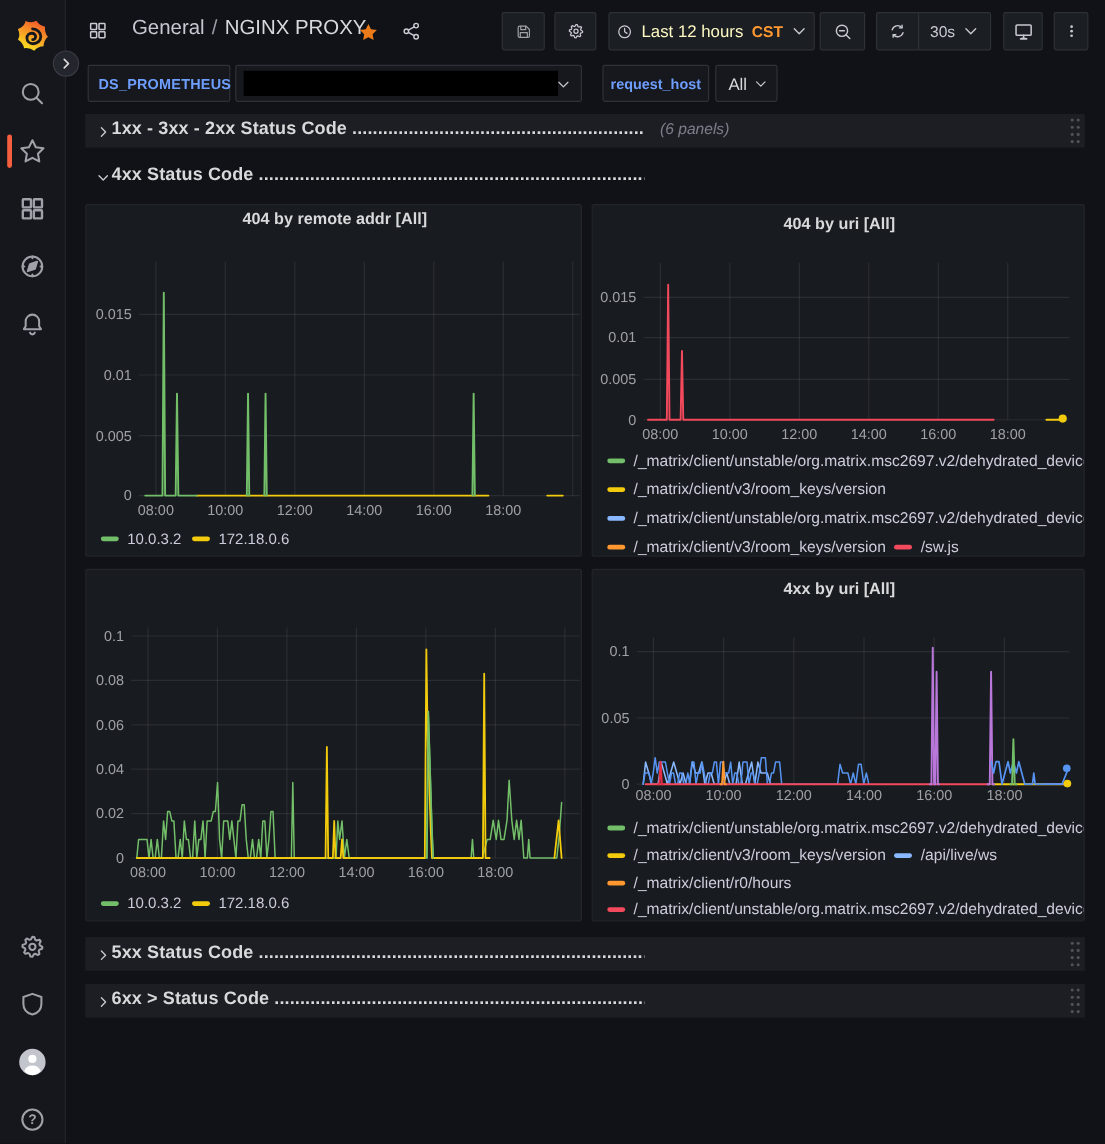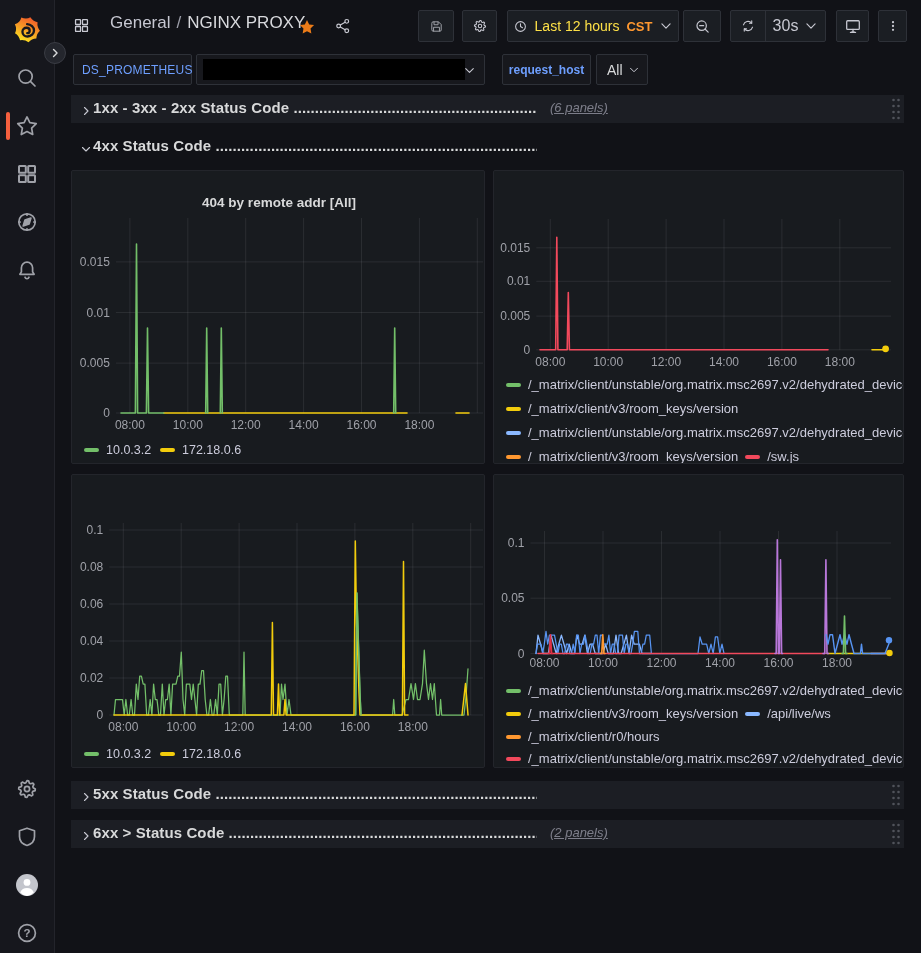--- a/index.html
+++ b/index.html
@@ -1,18 +1,18 @@
 <!DOCTYPE html>
 <html><head><meta charset="utf-8"><style>
 * { margin:0; padding:0; box-sizing:border-box; }
 body { width:921px; height:953px; background:#111217;
   font-family:"Liberation Sans", sans-serif; overflow:hidden; position:relative; }
 .row-title { font-size:15px; font-weight:700; color:#d8d9da; white-space:nowrap;
   overflow:hidden; letter-spacing:0.1px; }
-.pcount { font-size:13px; font-style:italic; color:rgba(204,204,220,0.55); white-space:nowrap;text-decoration:underline; }
+.pcount { font-size:13px; font-style:italic; color:rgba(204,204,220,0.55); white-space:nowrap; }
 </style></head><body>
 <div style="position:absolute;left:0px;top:0px;width:55px;height:953px;background:#16171d;border-right:1px solid #23242b;">
     <div style="position:absolute;left:13px;top:15px;width:28px;height:28px;"><svg width="28" height="28" viewBox="0 0 24 24" style="">
         <defs>
           <linearGradient id="glg" x1="0.15" y1="1" x2="0.6" y2="0">
             <stop offset="0" stop-color="#fcee1f"></stop>
             <stop offset="1" stop-color="#f15b2a"></stop>
           </linearGradient>
         </defs>
         <path fill="url(#glg)" d="M7.15 2.15Q11.33 4.04 14.88 2.03L14.88 2.03Q17.04 5.49 21.04 6.23L21.04 6.23Q20.48 10.26 23.07 13.40L23.07 13.40Q20.04 16.13 20.01 20.20L20.01 20.20Q15.94 20.34 13.30 23.44L13.30 23.44Q10.09 20.94 6.07 21.61L6.07 21.61Q5.22 17.63 1.71 15.56L1.71 15.56Q3.62 11.97 1.62 7.84L1.62 7.84Q6.04 6.60 7.15 2.15Z"></path>
@@ -117,21 +117,21 @@
     </svg>
   </div>
 <div style="position:absolute;left:507px;top:10px;width:172px;height:32px;background:#1b1e23;border:1px solid #2e3138;border-radius:2px;display:flex;align-items:center;justify-content:center;">
     <div style="display:flex;align-items:center;gap:7px;">
       <svg width="15" height="15" viewBox="0 0 24 24" style="">
         <g fill="none" stroke="#c7c8d1" stroke-width="1.7" stroke-linecap="round" stroke-linejoin="round">
           <circle cx="12" cy="12" r="7.8"></circle>
           <path d="M12 7.6V12l3.2 2.1"></path>
         </g>
       </svg>
-      <span style="font-size:14px;color:#fde047;">Last 12 hours</span>
+      <span style="font-size:14px;color:#fef9c3;">Last 12 hours</span>
       <span style="font-size:13px;font-weight:700;color:#ff9830;">CST</span>
       <svg width="14" height="14" viewBox="0 0 24 24" style="">
         <path d="M5 8.5l7 7 7-7" fill="none" stroke="#c7c8d1" stroke-width="2" stroke-linecap="round" stroke-linejoin="round"></path>
       </svg>
     </div>
   </div>
 <div style="position:absolute;left:683px;top:10px;width:38px;height:32px;background:#1b1e23;border:1px solid #2e3138;border-radius:2px;display:flex;align-items:center;justify-content:center;">
     <svg width="17" height="17" viewBox="0 0 24 24" style="">
       <g fill="none" stroke="#c7c8d1" stroke-width="1.7" stroke-linecap="round" stroke-linejoin="round">
         <circle cx="10.8" cy="10.8" r="6.6"></circle>
@@ -146,21 +146,21 @@
         <svg width="16" height="16" viewBox="0 0 24 24" style="">
           <g fill="none" stroke="#c7c8d1" stroke-width="1.7" stroke-linecap="round" stroke-linejoin="round">
             <path d="M5.2 10.2a7 7 0 0 1 12.1-2.6"></path>
             <path d="M18.8 13.8a7 7 0 0 1-12.1 2.6"></path>
             <path d="M17.6 4.4v3.4h-3.4"></path>
             <path d="M6.4 19.6v-3.4h3.4"></path>
           </g>
         </svg>
       </div>
       <div style="flex:1;display:flex;align-items:center;justify-content:center;gap:6px;height:100%;border-left:1px solid #2e3138;">
-        <span style="font-size:16px;color:#c7c8d1;">30s</span>
+        <span style="font-size:13px;color:#c7c8d1;">30s</span>
         <svg width="14" height="14" viewBox="0 0 24 24" style="">
           <path d="M5 8.5l7 7 7-7" fill="none" stroke="#c7c8d1" stroke-width="2" stroke-linecap="round" stroke-linejoin="round"></path>
         </svg>
       </div>
     </div>
   </div>
 <div style="position:absolute;left:836px;top:10px;width:33px;height:32px;background:#1b1e23;border:1px solid #2e3138;border-radius:2px;display:flex;align-items:center;justify-content:center;">
     <svg width="18" height="18" viewBox="0 0 24 24" style="">
       <g fill="none" stroke="#c7c8d1" stroke-width="1.7" stroke-linecap="round" stroke-linejoin="round">
         <rect x="3.6" y="5" width="16.8" height="11.6" rx="1.2"></rect>
@@ -172,21 +172,21 @@
 <div style="position:absolute;left:878px;top:10px;width:29px;height:32px;background:#1b1e23;border:1px solid #2e3138;border-radius:2px;display:flex;align-items:center;justify-content:center;">
     <svg width="16" height="16" viewBox="0 0 24 24" style="">
       <g fill="#c7c8d1">
         <circle cx="12" cy="6.3" r="1.7"></circle>
         <circle cx="12" cy="12" r="1.7"></circle>
         <circle cx="12" cy="17.7" r="1.7"></circle>
       </g>
     </svg>
   </div>
 <div style="position:absolute;left:73px;top:54px;width:119px;height:31px;background:#17181d;border:1px solid #2e3138;border-radius:2px;display:flex;align-items:center;padding-left:8px;">
-    <span style="font-size:12px;font-weight:400;color:#6e9fff;letter-spacing:0.2px;">DS_PROMETHEUS</span>
+    <span style="font-size:12px;font-weight:700;color:#6e9fff;letter-spacing:0.2px;">DS_PROMETHEUS</span>
   </div>
 <div style="position:absolute;left:196px;top:54px;width:289px;height:31px;background:#17181d;border:1px solid #2e3138;border-radius:2px;">
     <div style="position:absolute;left:6px;top:4px;width:262px;height:21px;background:#000;"></div>
     <div style="position:absolute;left:262px;top:2px;width:20px;height:26px;display:flex;align-items:center;justify-content:center;">
       <svg width="13" height="13" viewBox="0 0 24 24" style="">
         <path d="M5 8.5l7 7 7-7" fill="none" stroke="#c7c8d1" stroke-width="2" stroke-linecap="round" stroke-linejoin="round"></path>
       </svg>
     </div>
   </div>
 <div style="position:absolute;left:502px;top:54px;width:89px;height:31px;background:#17181d;border:1px solid #2e3138;border-radius:2px;display:flex;align-items:center;justify-content:center;">
@@ -235,34 +235,33 @@
         <circle cx="7.5" cy="9" r="1.3" fill="#50525a"></circle>
         <circle cx="7.5" cy="15" r="1.3" fill="#50525a"></circle>
         <circle cx="7.5" cy="21" r="1.3" fill="#50525a"></circle>
       </svg></div>
   </div>
 <div style="position:absolute;left:71px;top:820px;width:833px;height:28px;background:#1c1e24;">
     <div style="position:absolute;left:9px;top:8px;width:12px;height:12px;"><svg width="12" height="12" viewBox="0 0 24 24" style="">
         <path d="M9 5l7 7-7 7" fill="none" stroke="#c9cad3" stroke-width="2.2" stroke-linecap="round" stroke-linejoin="round"></path>
       </svg></div>
     <div class="row-title" style="position:absolute;left:22px;top:4px;width:444px;height:20px;">6xx &gt; Status Code ....................................................................................................................................................................................................................................................................</div>
-    <div class="pcount" style="position:absolute;left:479px;top:5px;width:200px;height:18px;">(2 panels)</div>
     <div style="position:absolute;left:820px;top:2px;width:10px;height:24px;"><svg width="10" height="24" viewBox="0 0 10 24" style="">
         <circle cx="2.5" cy="3" r="1.3" fill="#50525a"></circle>
         <circle cx="2.5" cy="9" r="1.3" fill="#50525a"></circle>
         <circle cx="2.5" cy="15" r="1.3" fill="#50525a"></circle>
         <circle cx="2.5" cy="21" r="1.3" fill="#50525a"></circle>
         <circle cx="7.5" cy="3" r="1.3" fill="#50525a"></circle>
         <circle cx="7.5" cy="9" r="1.3" fill="#50525a"></circle>
         <circle cx="7.5" cy="15" r="1.3" fill="#50525a"></circle>
         <circle cx="7.5" cy="21" r="1.3" fill="#50525a"></circle>
       </svg></div>
   </div>
 <div style="position:absolute;left:71px;top:170px;width:414px;height:294px;background:#181b1f;border:1px solid #23252b;border-radius:2px;overflow:hidden;">
-    <div style="position:absolute;left:0px;top:24px;width:414px;height:20px;text-align:center;font-size:13.5px;font-weight:700;color:#d8d9da;">404 by remote addr [All]</div>
+    <div style="position:absolute;left:0px;top:4px;width:414px;height:20px;text-align:center;font-size:13.5px;font-weight:700;color:#d8d9da;">404 by remote addr [All]</div>
     <div style="position:absolute;left:0px;top:0px;width:414px;height:294px;"><svg width="414" height="294" viewBox="0 0 414 294" style="">
         <line x1="43.9" y1="90.9" x2="411" y2="90.9" stroke="rgba(204,204,220,0.10)" stroke-width="1"></line>
         <line x1="43.9" y1="141.5" x2="411" y2="141.5" stroke="rgba(204,204,220,0.10)" stroke-width="1"></line>
         <line x1="43.9" y1="192.1" x2="411" y2="192.1" stroke="rgba(204,204,220,0.10)" stroke-width="1"></line>
         <line x1="43.9" y1="242" x2="411" y2="242" stroke="rgba(204,204,220,0.10)" stroke-width="1"></line>
         <line x1="57.9" y1="47" x2="57.9" y2="242.0" stroke="rgba(204,204,220,0.10)" stroke-width="1"></line>
         <line x1="115.8" y1="47" x2="115.8" y2="242.0" stroke="rgba(204,204,220,0.10)" stroke-width="1"></line>
         <line x1="173.7" y1="47" x2="173.7" y2="242.0" stroke="rgba(204,204,220,0.10)" stroke-width="1"></line>
         <line x1="231.6" y1="47" x2="231.6" y2="242.0" stroke="rgba(204,204,220,0.10)" stroke-width="1"></line>
         <line x1="289.5" y1="47" x2="289.5" y2="242.0" stroke="rgba(204,204,220,0.10)" stroke-width="1"></line>
@@ -283,20 +282,21 @@
         <polyline points="384.0,242.0 397.0,242.0" fill="none" stroke="#f2cc0c" stroke-width="1.6" stroke-linejoin="round" stroke-linecap="round"></polyline>
         <polyline points="49.0,242.0 63.4,242.0 64.5,73.0 65.6,242.0 74.4,242.0 75.5,157.0 76.6,242.0 91.8,242.0" fill="none" stroke="#73bf69" stroke-width="1.6" stroke-linejoin="round" stroke-linecap="round"></polyline>
         <polyline points="133.7,242.0 134.7,157.0 135.7,242.0" fill="none" stroke="#73bf69" stroke-width="1.6" stroke-linejoin="round" stroke-linecap="round"></polyline>
         <polyline points="148.3,242.0 149.3,157.0 150.3,242.0" fill="none" stroke="#73bf69" stroke-width="1.6" stroke-linejoin="round" stroke-linecap="round"></polyline>
         <polyline points="321.7,242.0 322.7,157.0 323.7,242.0" fill="none" stroke="#73bf69" stroke-width="1.6" stroke-linejoin="round" stroke-linecap="round"></polyline>
       </svg></div>
     <div style="position:absolute;left:12px;top:269px;width:920px;height:18px;overflow:hidden;white-space:nowrap;"><span style="display:inline-block;width:15px;height:4px;border-radius:2px;background:#73bf69;margin-right:7px;vertical-align:middle;"></span><span style="font-size:12.5px;color:#ccccdc;vertical-align:middle;margin-right:16px;white-space:nowrap;">10.0.3.2</span></div>
     <div style="position:absolute;left:88px;top:269px;width:920px;height:18px;overflow:hidden;white-space:nowrap;"><span style="display:inline-block;width:15px;height:4px;border-radius:2px;background:#f2cc0c;margin-right:7px;vertical-align:middle;"></span><span style="font-size:12.5px;color:#ccccdc;vertical-align:middle;margin-right:16px;white-space:nowrap;">172.18.0.6</span></div>
   </div>
 <div style="position:absolute;left:493px;top:170px;width:411px;height:294px;background:#181b1f;border:1px solid #23252b;border-radius:2px;overflow:hidden;">
+    <div style="position:absolute;left:0px;top:8px;width:411px;height:20px;text-align:center;font-size:13.5px;font-weight:700;color:#d8d9da;">404 by uri [All]</div>
     <div style="position:absolute;left:0px;top:0px;width:411px;height:294px;"><svg width="411" height="294" viewBox="0 0 411 294" style="">
         <line x1="42.3" y1="76.8" x2="397" y2="76.8" stroke="rgba(204,204,220,0.10)" stroke-width="1"></line>
         <line x1="42.3" y1="110.3" x2="397" y2="110.3" stroke="rgba(204,204,220,0.10)" stroke-width="1"></line>
         <line x1="42.3" y1="145.1" x2="397" y2="145.1" stroke="rgba(204,204,220,0.10)" stroke-width="1"></line>
         <line x1="42.3" y1="178.8" x2="397" y2="178.8" stroke="rgba(204,204,220,0.10)" stroke-width="1"></line>
         <line x1="56.3" y1="48" x2="56.3" y2="178.8" stroke="rgba(204,204,220,0.10)" stroke-width="1"></line>
         <line x1="114.2" y1="48" x2="114.2" y2="178.8" stroke="rgba(204,204,220,0.10)" stroke-width="1"></line>
         <line x1="172.1" y1="48" x2="172.1" y2="178.8" stroke="rgba(204,204,220,0.10)" stroke-width="1"></line>
         <line x1="230.0" y1="48" x2="230.0" y2="178.8" stroke="rgba(204,204,220,0.10)" stroke-width="1"></line>
         <line x1="287.9" y1="48" x2="287.9" y2="178.8" stroke="rgba(204,204,220,0.10)" stroke-width="1"></line>
@@ -350,20 +350,21 @@
         <text x="398.7" y="256" text-anchor="middle" font-size="12" fill="#9fa1a8" font-family="Liberation Sans, sans-serif"></text>
         <polyline points="42.0,240.0 43.5,224.5 45.2,224.5 47.0,224.5 48.7,224.5 50.5,224.5 52.2,240.0 53.9,224.5 55.6,240.0 57.3,240.0 59.1,224.5 60.8,240.0 62.5,240.0 64.3,209.1 66.0,224.5 67.7,201.2 69.4,201.2 71.2,209.1 72.9,209.1 74.7,240.0 76.4,240.0 78.2,224.5 79.9,240.0 81.6,209.1 83.3,224.5 85.0,224.5 86.8,240.0 88.5,240.0 90.3,209.1 92.0,240.0 93.7,224.5 95.4,224.5 97.2,209.1 98.9,240.0 100.6,209.1 102.3,209.1 104.0,209.1 105.8,201.2 107.5,201.2 109.3,177.1 111.0,224.5 112.7,240.0 114.4,209.1 116.1,209.1 117.8,209.1 119.5,224.5 121.2,209.1 122.9,224.5 124.6,240.0 126.3,209.1 128.0,209.1 129.7,195.6 131.5,195.6 133.2,224.5 134.9,240.0 136.6,240.0 138.4,224.5 140.1,240.0 141.8,240.0 143.6,224.5 145.3,240.0 147.0,209.1 148.7,209.1 150.4,240.0 152.1,224.5 153.8,201.2 155.5,201.2 157.3,240.0 159.0,240.0 161.0,240.0 170.8,240.0 172.0,177.1 173.2,240.0 198.0,240.0 208.0,240.0 209.5,209.1 211.0,224.5 213.0,209.1 215.0,240.0 217.0,224.5 219.0,240.0 240.0,240.0 283.5,240.0 284.9,117.9 286.4,166.0 288.0,217.8 289.0,240.0 318.0,240.0 320.6,240.0 321.7,224.5 322.8,240.0 326.0,240.0 330.0,240.0 334.0,224.5 336.5,224.5 339.0,208.6 341.5,224.5 343.4,208.6 345.5,224.5 348.0,224.5 350.5,208.6 352.3,175.2 354.5,208.6 356.5,224.5 358.5,208.6 360.5,224.5 362.3,208.6 364.5,240.0 366.5,240.0 367.5,240.0 368.6,224.5 369.7,240.0 372.0,240.0 386.0,240.0 390.0,240.0 392.0,240.0 394.0,221.5 396.0,193.8" fill="none" stroke="#73bf69" stroke-width="1.25" stroke-linejoin="round" stroke-linecap="round"></polyline>
         <polyline points="42.0,240.0 198.0,240.0 199.3,240.0 200.4,147.5 201.5,240.0 204.0,240.0 205.4,240.0 206.5,209.1 207.6,240.0 209.0,240.0 211.9,240.0 213.0,224.5 214.1,240.0 216.0,240.0 280.0,240.0 282.0,240.0 283.3,66.1 284.5,147.5 285.8,180.8 287.0,217.8 288.0,240.0 327.0,240.0 330.4,240.0 331.5,86.4 332.6,240.0 335.0,240.0 336.0,240.0" fill="none" stroke="#f2cc0c" stroke-width="1.5" stroke-linejoin="round" stroke-linecap="round"></polyline>
         <polyline points="390.0,240.0 393.5,208.6 396.0,240.0" fill="none" stroke="#f2cc0c" stroke-width="1.5" stroke-linejoin="round" stroke-linecap="round"></polyline>
         <polyline points="283.8,240.0 284.9,117.9 286.4,166.0 288.0,217.8 289.0,240.0" fill="none" stroke="#73bf69" stroke-width="1.4" stroke-linejoin="round" stroke-linecap="round"></polyline>
       </svg></div>
     <div style="position:absolute;left:12px;top:269px;width:920px;height:18px;overflow:hidden;white-space:nowrap;"><span style="display:inline-block;width:15px;height:4px;border-radius:2px;background:#73bf69;margin-right:7px;vertical-align:middle;"></span><span style="font-size:12.5px;color:#ccccdc;vertical-align:middle;margin-right:16px;white-space:nowrap;">10.0.3.2</span></div>
     <div style="position:absolute;left:88px;top:269px;width:920px;height:18px;overflow:hidden;white-space:nowrap;"><span style="display:inline-block;width:15px;height:4px;border-radius:2px;background:#f2cc0c;margin-right:7px;vertical-align:middle;"></span><span style="font-size:12.5px;color:#ccccdc;vertical-align:middle;margin-right:16px;white-space:nowrap;">172.18.0.6</span></div>
   </div>
 <div style="position:absolute;left:493px;top:474px;width:411px;height:294px;background:#181b1f;border:1px solid #23252b;border-radius:2px;overflow:hidden;">
+    <div style="position:absolute;left:0px;top:8px;width:411px;height:20px;text-align:center;font-size:13.5px;font-weight:700;color:#d8d9da;">4xx by uri [All]</div>
     <div style="position:absolute;left:0px;top:0px;width:411px;height:294px;"><svg width="411" height="294" viewBox="0 0 411 294" style="">
         <line x1="36.5" y1="68.0" x2="397" y2="68.0" stroke="rgba(204,204,220,0.10)" stroke-width="1"></line>
         <line x1="36.5" y1="123.2" x2="397" y2="123.2" stroke="rgba(204,204,220,0.10)" stroke-width="1"></line>
         <line x1="36.5" y1="178.5" x2="397" y2="178.5" stroke="rgba(204,204,220,0.10)" stroke-width="1"></line>
         <line x1="50.5" y1="56" x2="50.5" y2="178.5" stroke="rgba(204,204,220,0.10)" stroke-width="1"></line>
         <line x1="109.0" y1="56" x2="109.0" y2="178.5" stroke="rgba(204,204,220,0.10)" stroke-width="1"></line>
         <line x1="167.5" y1="56" x2="167.5" y2="178.5" stroke="rgba(204,204,220,0.10)" stroke-width="1"></line>
         <line x1="226.0" y1="56" x2="226.0" y2="178.5" stroke="rgba(204,204,220,0.10)" stroke-width="1"></line>
         <line x1="284.5" y1="56" x2="284.5" y2="178.5" stroke="rgba(204,204,220,0.10)" stroke-width="1"></line>
         <line x1="343.0" y1="56" x2="343.0" y2="178.5" stroke="rgba(204,204,220,0.10)" stroke-width="1"></line>

